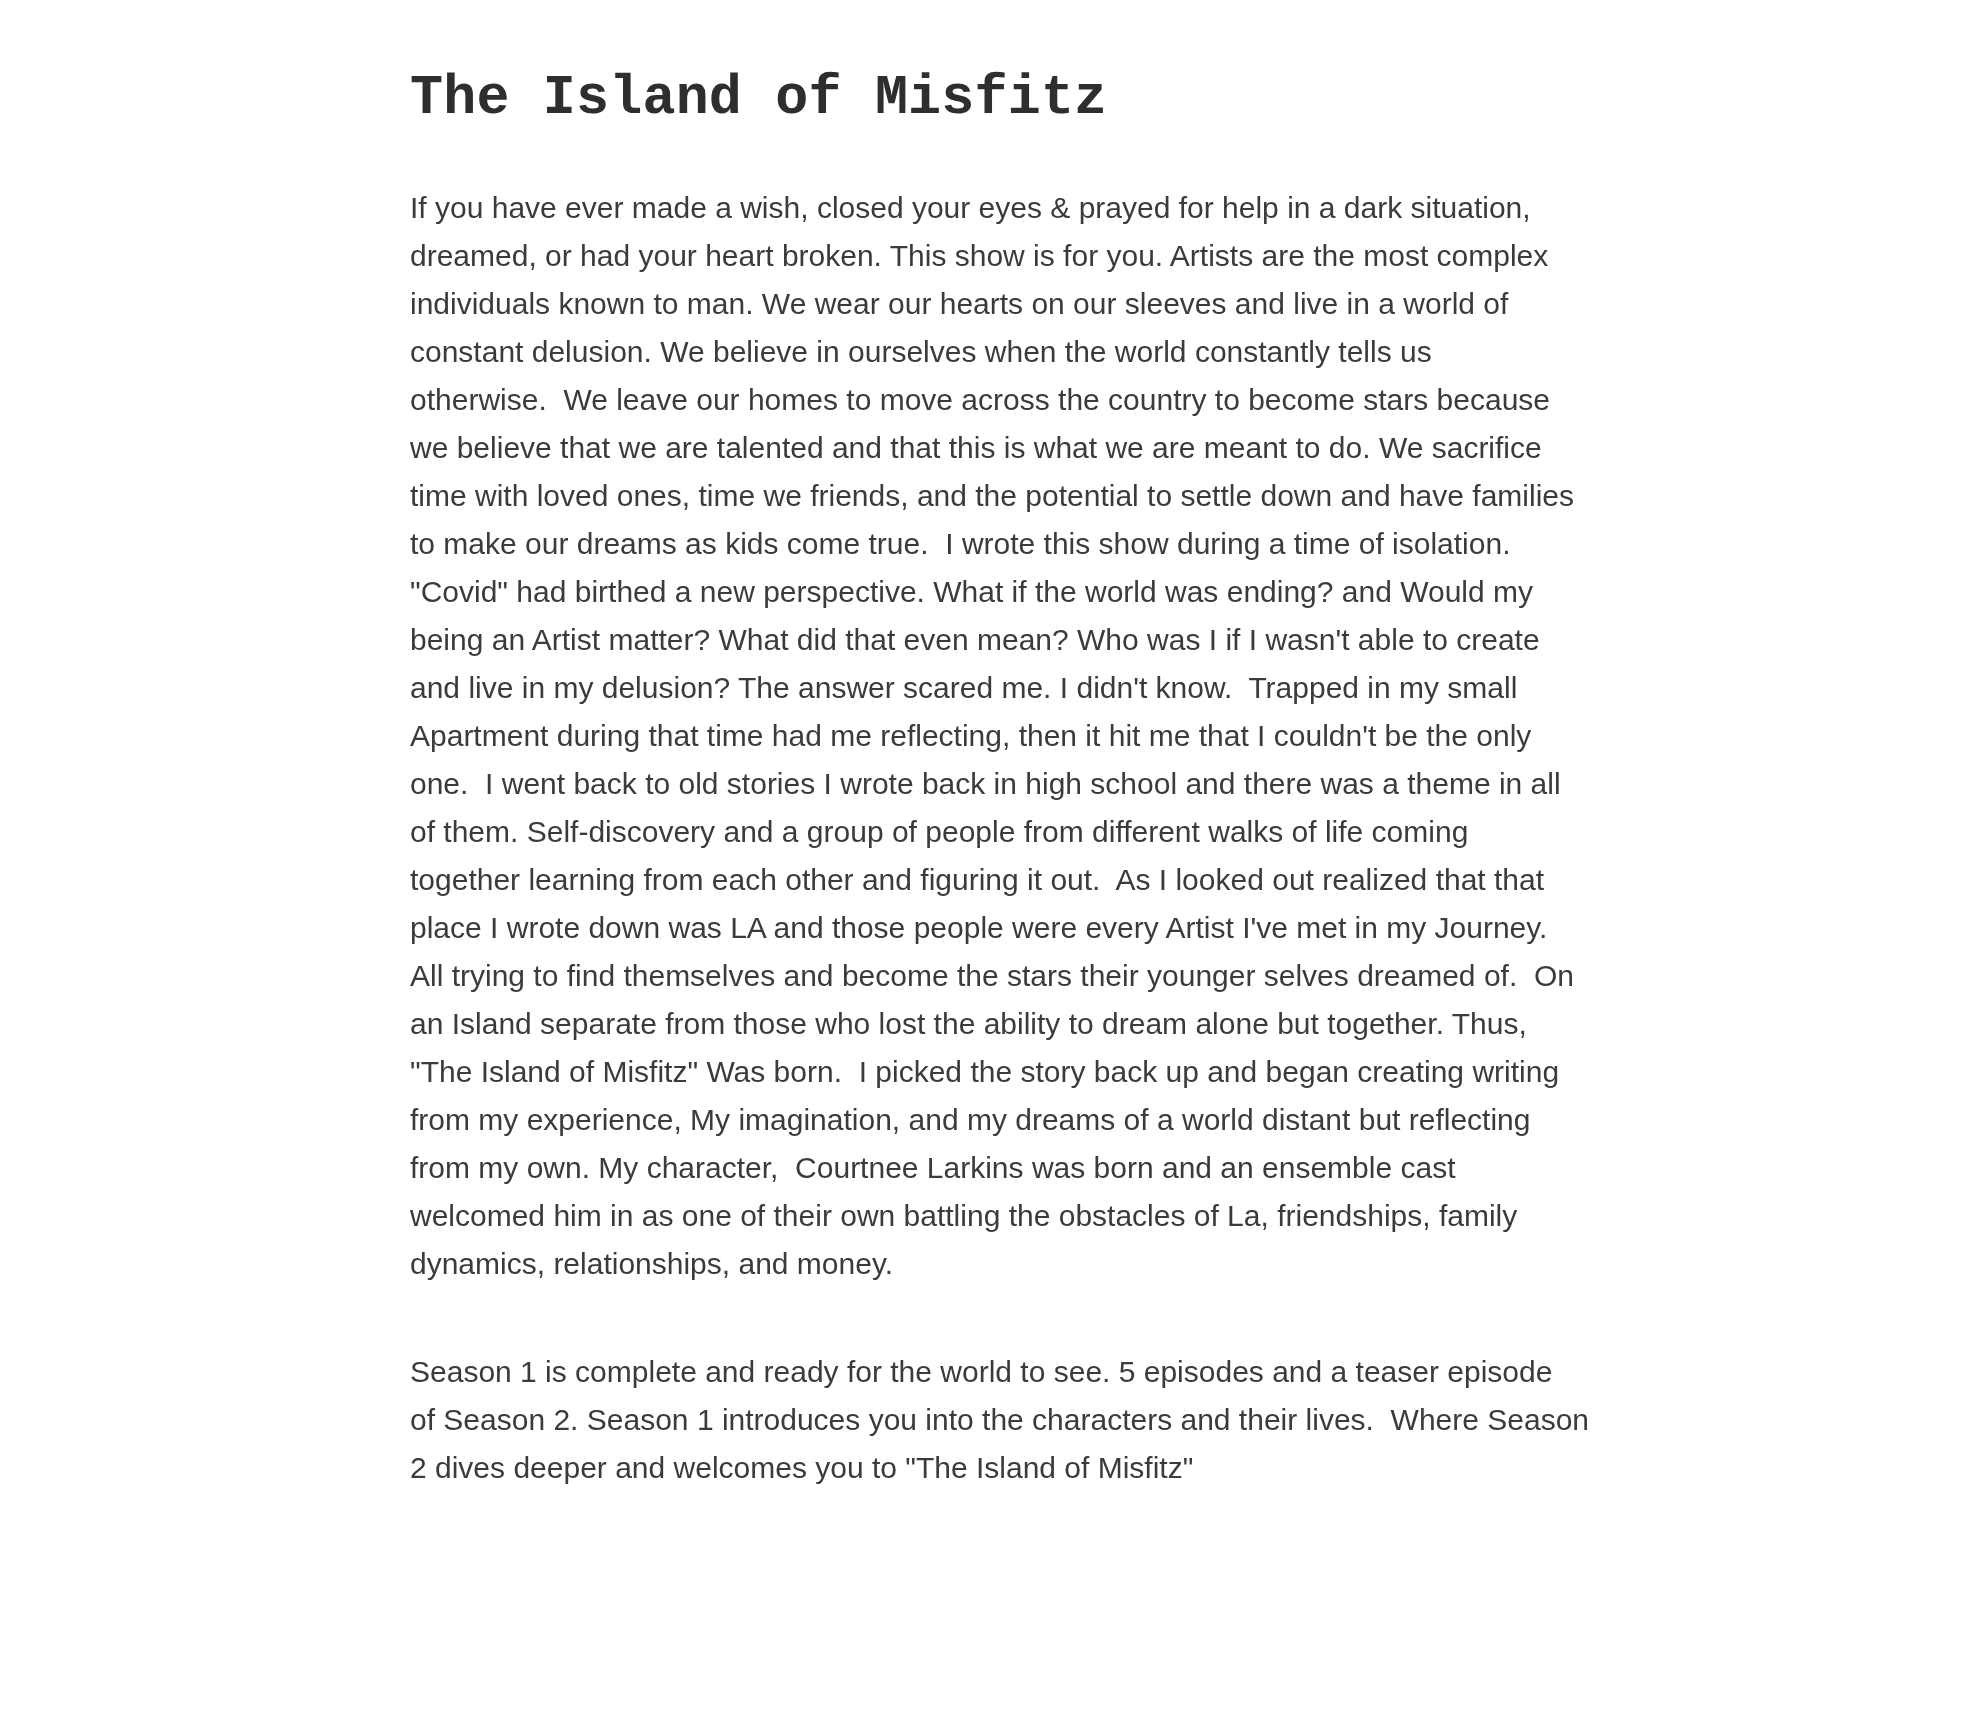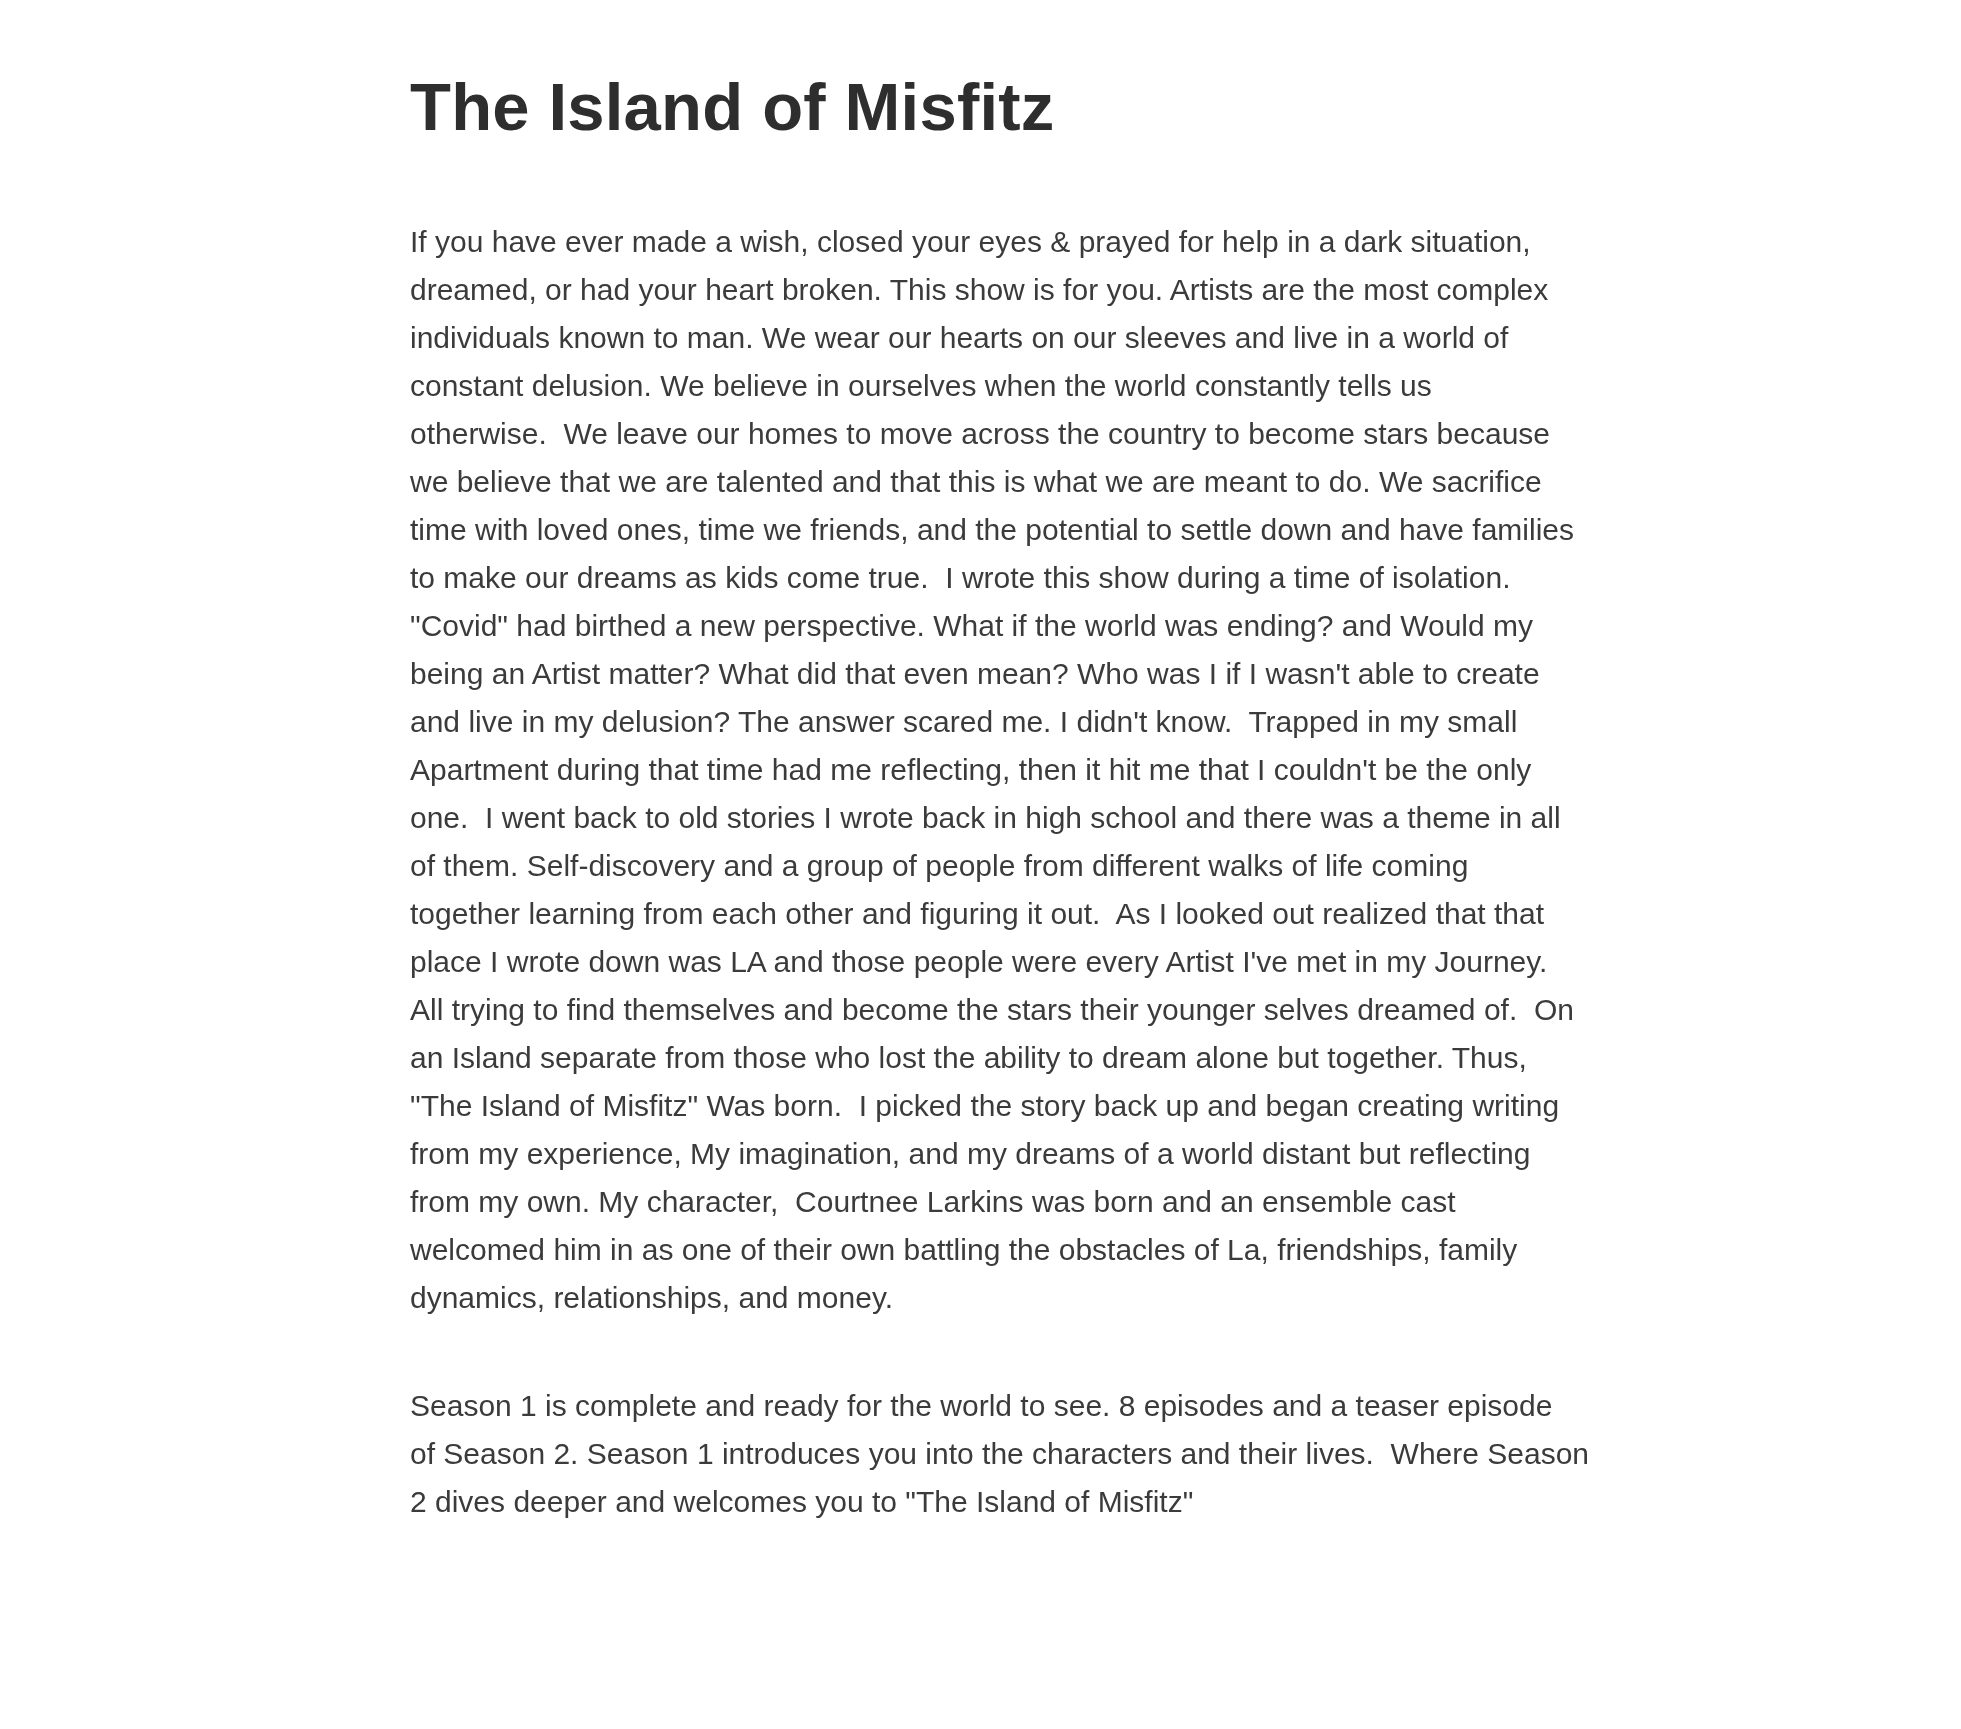--- a/index.html
+++ b/index.html
@@ -14,26 +14,27 @@
     font-family: "Liberation Sans", sans-serif;
     overflow: hidden;
   }
   .article {
     position: absolute;
     left: 410px;
     top: 0;
     width: 1400px;
   }
   .page-title {
-    margin: 62px 0 66px 0;
-    font-size: 67px;
+    margin: 62px 0 48px 0;
+    font-size: 55px;
     line-height: 1.35;
     font-weight: 600;
     color: #2e2e2e;
     letter-spacing: 0.2px;
+    font-family: Liberation Mono, monospace;
   }
   .body-paragraph {
     margin: 0 0 60px 0;
     font-size: 30px;
     line-height: 48px;
     font-weight: 400;
     color: #3b3b3b;
     white-space: pre-wrap;
   }
 </style>
@@ -58,16 +59,16 @@
 of them. Self-discovery and a group of people from different walks of life coming
 together learning from each other and figuring it out.  As I looked out realized that that
 place I wrote down was LA and those people were every Artist I've met in my Journey.
 All trying to find themselves and become the stars their younger selves dreamed of.  On
 an Island separate from those who lost the ability to dream alone but together. Thus,
 "The Island of Misfitz" Was born.  I picked the story back up and began creating writing
 from my experience, My imagination, and my dreams of a world distant but reflecting
 from my own. My character,  Courtnee Larkins was born and an ensemble cast
 welcomed him in as one of their own battling the obstacles of La, friendships, family
 dynamics, relationships, and money.</p>
-  <p class="body-paragraph">Season 1 is complete and ready for the world to see. 8 episodes and a teaser episode
+  <p class="body-paragraph">Season 1 is complete and ready for the world to see. 5 episodes and a teaser episode
 of Season 2. Season 1 introduces you into the characters and their lives.  Where Season
 2 dives deeper and welcomes you to "The Island of Misfitz"</p>
 </main>
 
 </body></html>

